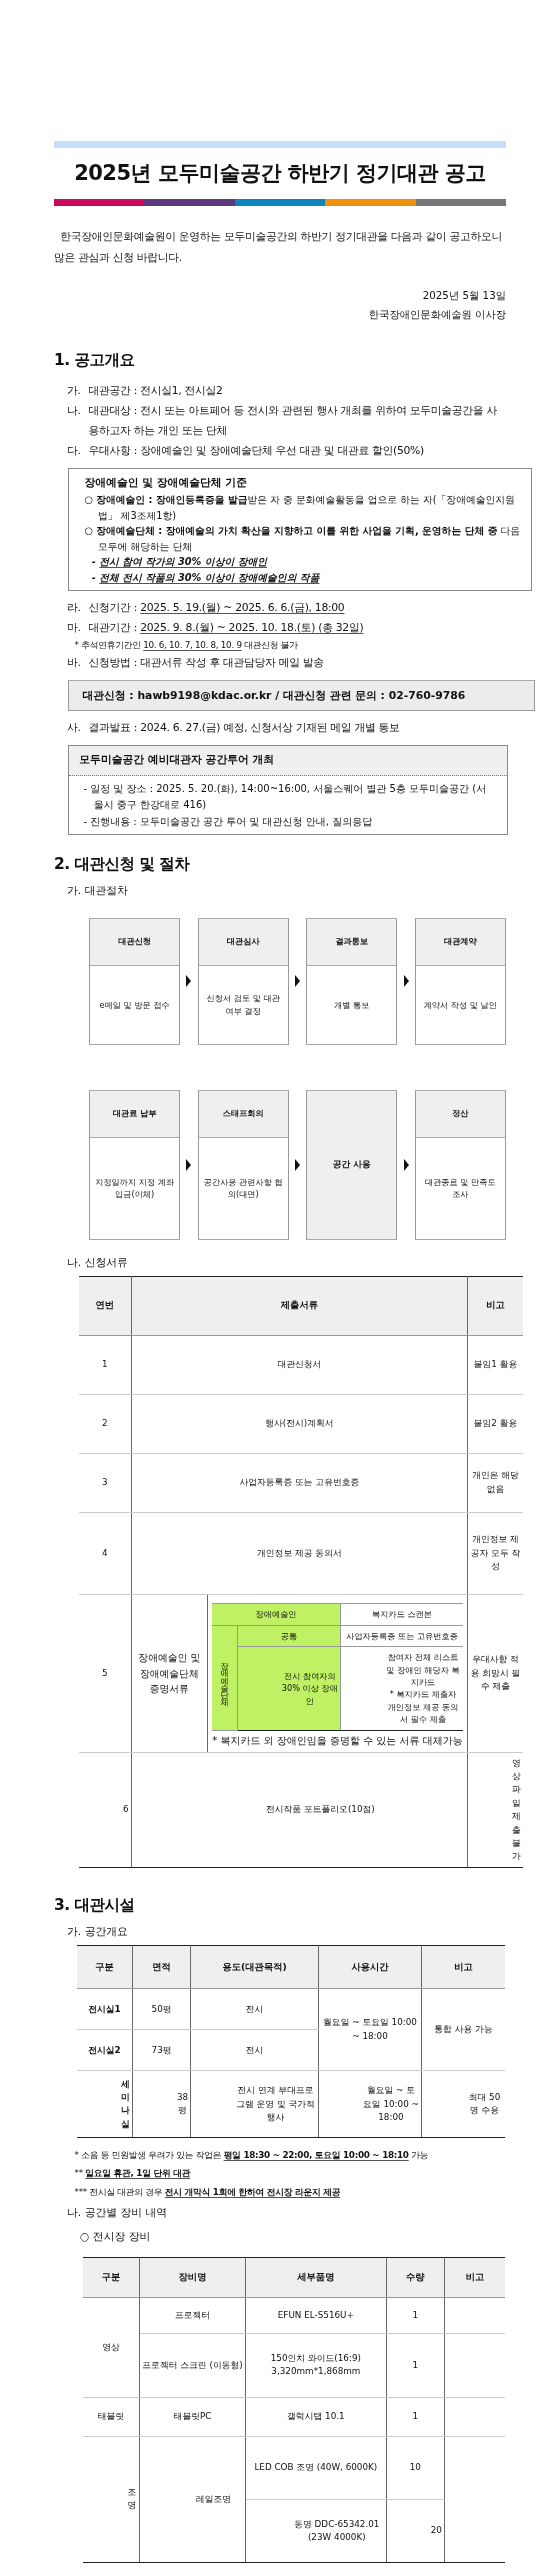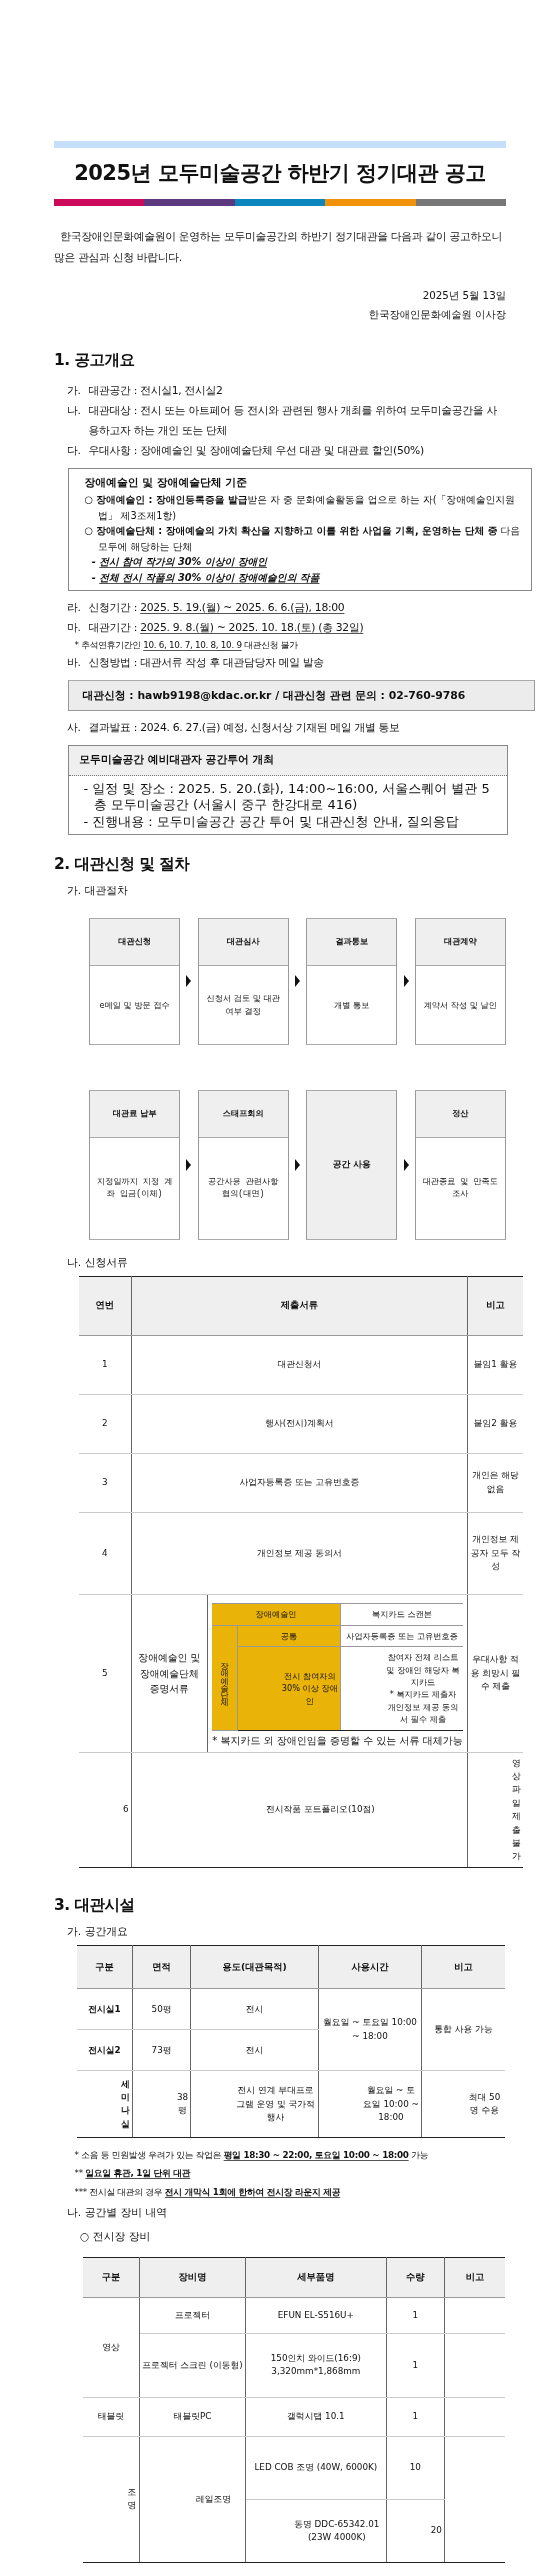--- a/index.html
+++ b/index.html
@@ -18,47 +18,47 @@
   .note { font-size:8.8px; line-height:15.5px; margin-left:20.6px; letter-spacing:-0.3px; }
   .ul { text-decoration:underline; text-decoration-thickness:1px; text-underline-offset:2.1px; text-decoration-color:#555; }
   .box { border:0.5px solid #888; margin:7.2px 0 7.2px 14px; width:438px; }
   .criteria-box { padding:5.2px 8.2px 4.1px 15.5px; font-size:9.8px; line-height:15.5px; }
   .criteria-box .bt { font-weight:bold; font-size:10.8px; line-height:18.5px; }
   .criteria-box .row { padding-left:13.4px; text-indent:-13.4px; }
   .criteria-box .row b { font-weight:bold; }
   .criteria-box .sub { padding-left:7.2px; font-weight:bold;font-style:italic; }
   .contact-box { background:#ececec; font-weight:bold; font-size:10.8px; padding:7.2px 13.4px; border:0.5px solid #999; border-top:1px solid #aaa; }
   .tour-head { background:#efefef; font-weight:bold; font-size:10.8px; padding:7.2px 10.3px; border-bottom:0.5px dotted #777; }
-  .tour-body { padding:5.2px 15.5px 4.1px 14.4px; font-size:13px; line-height:16.5px; }
+  .tour-body { padding:5.2px 15.5px 4.1px 14.4px; font-size:10px; line-height:16.5px; }
   .tour-body .r { padding-left:10.3px; text-indent:-10.3px; }
   .sub-h { font-size:10.8px; margin:9.3px 0 6.2px 13px; }
   
   .flow { margin-left:35px; width:417px; }
   .flow-row { display:flex; align-items:stretch; margin-bottom:45px;justify-content:center; }
   .fbox { width:91px; border:0.5px solid #999; border-top:1px solid #aaa; border-bottom:1px solid #aaa; display:flex; flex-direction:column; }
   .fbox .fh { background:#efefef; font-weight:bold; font-size:8.2px; height:46px; display:flex; align-items:center; justify-content:center; border-bottom:1px solid #aaa; }
   .fbox .fb { font-size:8.2px; line-height:12.4px; display:flex; align-items:center; justify-content:center; text-align:center; flex:1; padding:4.1px; }
-  .fbox.tall .fb { min-height:93px;font-family:Liberation Mono, monospace; }
+  .fbox.tall .fb { min-height:93px; }
   .fbox.short .fb { min-height:70px; }
   .fbox.single { background:#efefef; justify-content:center; align-items:center; font-weight:bold; font-size:8.8px; }
   .arrow { width:17.5px; display:flex; align-items:center; justify-content:center; }
   .arrow span { width:0; height:0; border-top:6.2px solid transparent; border-bottom:6.2px solid transparent; border-left:5.2px solid #111; }
   
   table { border-collapse:collapse; }
   .t { font-size:8.8px; text-align:center; }
   .t th { background:#efefef; font-weight:bold; font-size:9.3px; border-left:0.5px solid #666; border-right:0.5px solid #666; border-bottom:1.5px double #999; }
   .t td { border-left:0.5px solid #666; border-right:0.5px solid #666; border-bottom:1px solid #ccc; padding:3.1px 2.1px; line-height:13.4px; }
   .t tr > :first-child { border-left:none; }
   .t tr > :last-child { border-right:none; }
   .t thead tr:first-child th { border-top:1.5px solid #222; }
   .t tbody tr:last-child td, .t td.last { border-bottom:1.5px solid #222;padding-left:44px; }
   .docs { margin-left:25px; width:428px; }
   .inner { margin:8.2px auto 3.1px; font-size:8.2px; width:251px; border-top:1px solid #999; border-bottom:1px solid #999; }
   .inner td { border:0.5px solid #999; padding:4.1px 2.1px; line-height:12.4px; }
-  .inner .g { background:#eab308; }
+  .inner .g { background:#bef264; }
   .inner .vert { writing-mode:vertical-rl; text-orientation:upright; letter-spacing:-1px; width:16.5px; }
 </style>
 </head>
 <body>
 
 <div class="page">
 <div class="wrap">
 
   <div class="top-bar"></div>
   <div class="title">2025년 모두미술공간 하반기 정기대관 공고</div>
@@ -258,21 +258,21 @@
           </tr>
       <tr style="height:67px">
             <td style="font-weight:bold">세미나실</td>
             <td>38평</td>
             <td>전시 연계 부대프로그램 운영 및 국가적 행사</td>
             <td>월요일 ~ 토요일 10:00 ~ 18:00</td>
             <td>최대 50명 수용</td>
           </tr>
     </tbody>
   </table>
-  <div class="note" style="margin-top:7.2px;line-height:18.5px"><span>* 소음 등 민원발생 우려가 있는 작업은 </span><span class="ul" style="font-weight:bold">평일 18:30 ~ 22:00, 토요일 10:00 ~ 18:00</span><span> 가능</span></div>
+  <div class="note" style="margin-top:7.2px;line-height:18.5px"><span>* 소음 등 민원발생 우려가 있는 작업은 </span><span class="ul" style="font-weight:bold">평일 18:30 ~ 22:00, 토요일 10:00 ~ 18:10</span><span> 가능</span></div>
   <div class="note" style="line-height:18.5px"><span>** </span><span class="ul" style="font-weight:bold">일요일 휴관, 1일 단위 대관</span></div>
   <div class="note" style="line-height:18.5px"><span>*** 전시실 대관의 경우 </span><span class="ul" style="font-weight:bold">전시 개막식 1회에 한하여 전시장 라운지 제공</span></div>
 
   <div class="sub-h" style="margin-top:5.2px">나. 공간별 장비 내역</div>
   <div class="sub-h" style="margin-left:26px">○ 전시장 장비</div>
   <table class="t" style="margin-left:29px;width:422px;margin-top:13.4px">
     <thead>
           <tr>
       <th style="height:37px;width:54px">구분</th>
       <th style="width:103px">장비명</th>

